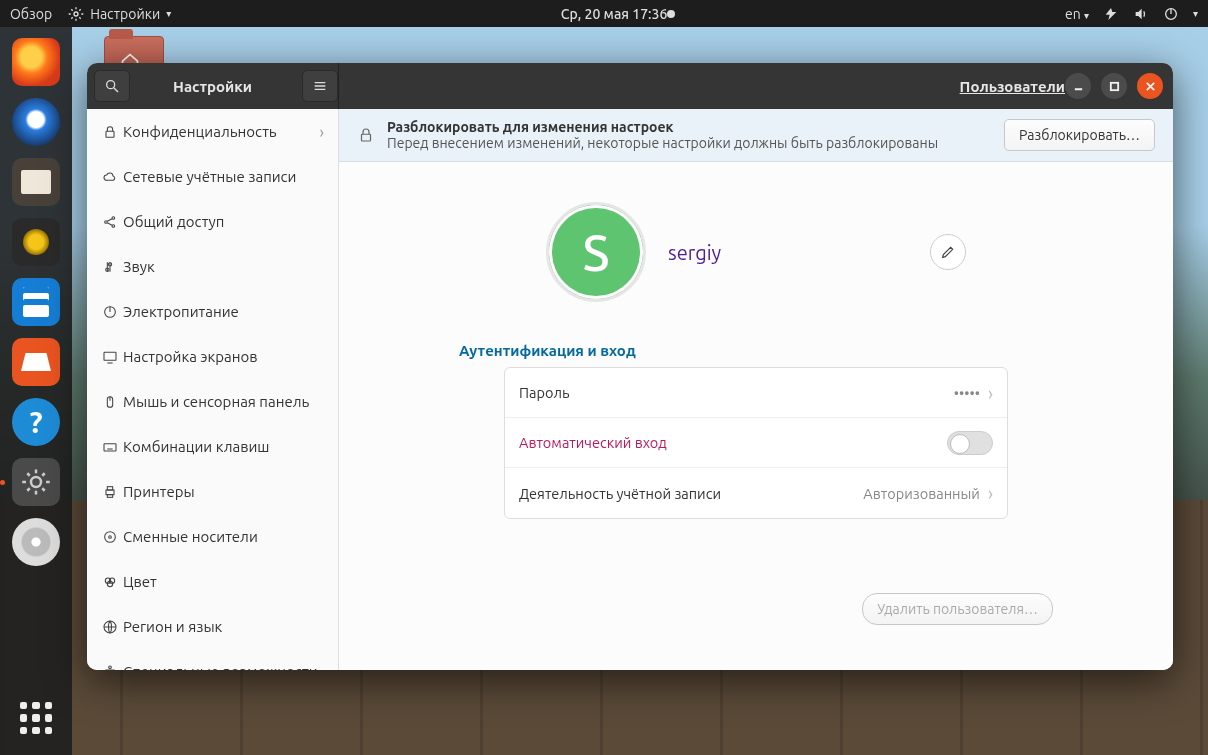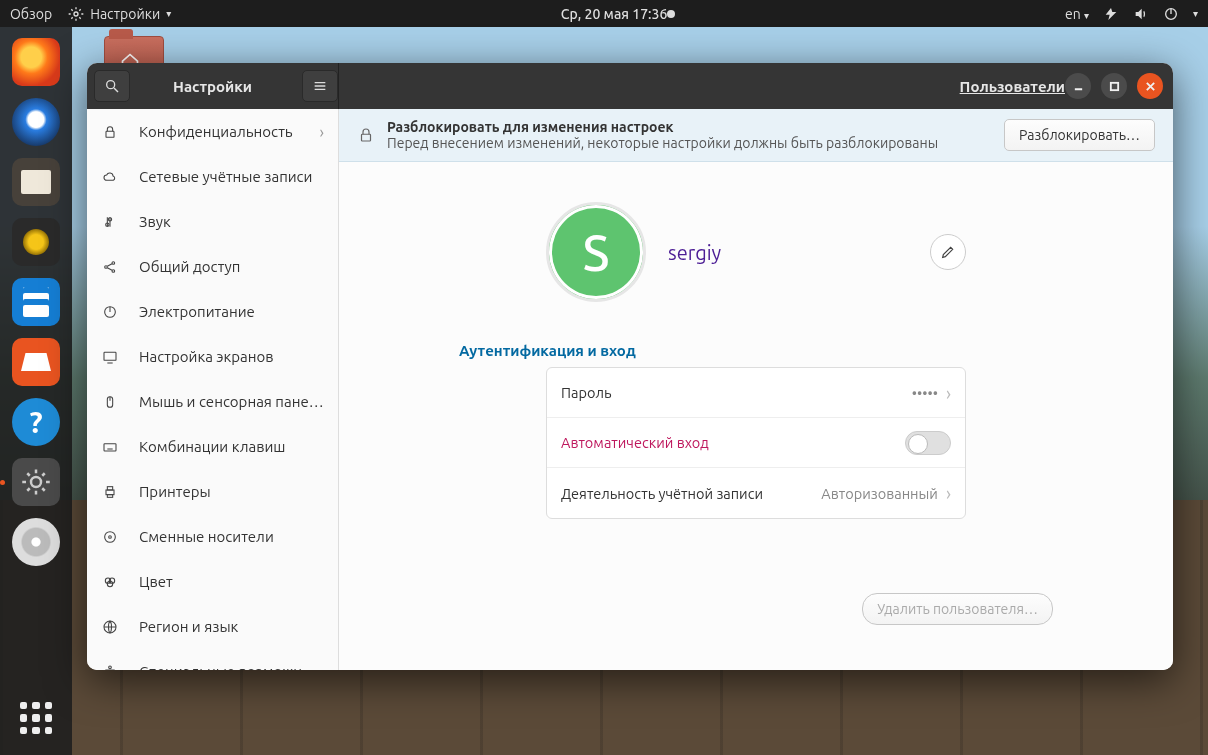--- a/index.html
+++ b/index.html
@@ -96,21 +96,21 @@
 
 .window-body { flex: 1; display: flex; overflow: hidden; }
 
 
 .sidebar {
   width: 252px; border-right: 1px solid #ddd; background: #fafafa;
   overflow-y: auto; overflow-x: hidden;
 }
 .sidebar-item {
   height: 45px; display: flex; align-items: center; padding: 0 14px;
-  gap: 20px; font-size: 15px; color: #333; cursor: pointer;
+  gap: 4px; font-size: 15px; color: #333; cursor: pointer;
   white-space: nowrap;
 }
 .sidebar-item .si-icon { width: 18px; height: 18px; flex-shrink: 0; display: flex; align-items: center; justify-content: center; }
 .sidebar-item .si-icon svg { width: 16px; height: 16px; stroke: #444; fill: none; stroke-width: 1.6; }
 .sidebar-item .si-label { flex: 1; overflow: hidden; text-overflow: ellipsis; }
 .sidebar-item .chevron { color: #999; font-size: 16px; }
 
 
 .content { flex: 1; display: flex; flex-direction: column; background: #fcfcfc; }
 
@@ -137,21 +137,21 @@
   color:#fff; font-size:50px; font-weight:500; border: 3px solid #e6e6e6; box-shadow: inset 0 0 0 3px #fff;
 }
 .username { font-size: 20px; font-weight: 400; color:#4c1d95; }
 .edit-badge {
   width: 36px; height: 36px; border-radius: 50%; border:1px solid #ccc;
   background:#fff; display:flex; align-items:center; justify-content:center;
   margin-left: auto;
 }
 
 .section-title { margin: 40px 0 8px; font-size: 15px; font-weight: 700; color:#0369a1; align-self:flex-start; margin-left:0; width:420px; }
-.list-box { width: 420px; border:1px solid #ddd; border-radius:6px; background:#fff; align-self:center; }
+.list-box { width: 504px; border:1px solid #ddd; border-radius:6px; background:#fff; align-self:center; }
 .list-row { height:50px; display:flex; align-items:center; padding:0 14px; border-bottom:1px solid #eee; }
 .list-row:last-child { border-bottom:none; }
 .list-row.dim .lr-label { color:#be185d; }
 .lr-label { flex:1; font-size:14.5px; color:#333; }
 .lr-value { color:#888; font-size:14.5px; margin-right:8px; }
 .chev { color:#bbb; font-size:18px; }
 .switch {
   width:46px; height:24px; border-radius:12px; background:#e0e0e0; border:1px solid #ccc; position:relative;
 }
 .switch::after { content:""; position:absolute; left:2px; top:2px; width:18px; height:18px; border-radius:50%; background:#fff; border:1px solid #bbb; }
@@ -318,38 +318,38 @@
           <span class="si-icon">
             <svg viewBox="0 0 24 24">
               <path d="M7 17a4 4 0 0 1 0-8 5 5 0 0 1 9.6 1.5A3.5 3.5 0 0 1 17 17Z"></path>
             </svg>
           </span>
           <span class="si-label">Сетевые учётные записи</span>
         </div>
         <div class="sidebar-item">
           <span class="si-icon">
             <svg viewBox="0 0 24 24">
-              <path d="M8 5v14M12 5v14"></path>
-              <circle cx="8" cy="16" r="2.5"></circle>
-              <circle cx="12" cy="8" r="2.5"></circle>
-            </svg>
-          </span>
-          <span class="si-label">Звук</span>
-        </div>
-        <div class="sidebar-item">
-          <span class="si-icon">
-            <svg viewBox="0 0 24 24">
               <circle cx="6" cy="12" r="2"></circle>
               <circle cx="17" cy="6" r="2"></circle>
               <circle cx="17" cy="18" r="2"></circle>
               <line x1="8" y1="11" x2="15" y2="7"></line>
               <line x1="8" y1="13" x2="15" y2="17"></line>
             </svg>
           </span>
           <span class="si-label">Общий доступ</span>
+        </div>
+        <div class="sidebar-item">
+          <span class="si-icon">
+            <svg viewBox="0 0 24 24">
+              <path d="M8 5v14M12 5v14"></path>
+              <circle cx="8" cy="16" r="2.5"></circle>
+              <circle cx="12" cy="8" r="2.5"></circle>
+            </svg>
+          </span>
+          <span class="si-label">Звук</span>
         </div>
         <div class="sidebar-item">
           <span class="si-icon">
             <svg viewBox="0 0 24 24">
               <circle cx="12" cy="12" r="8"></circle>
               <line x1="12" y1="4" x2="12" y2="12"></line>
             </svg>
           </span>
           <span class="si-label">Электропитание</span>
         </div>

